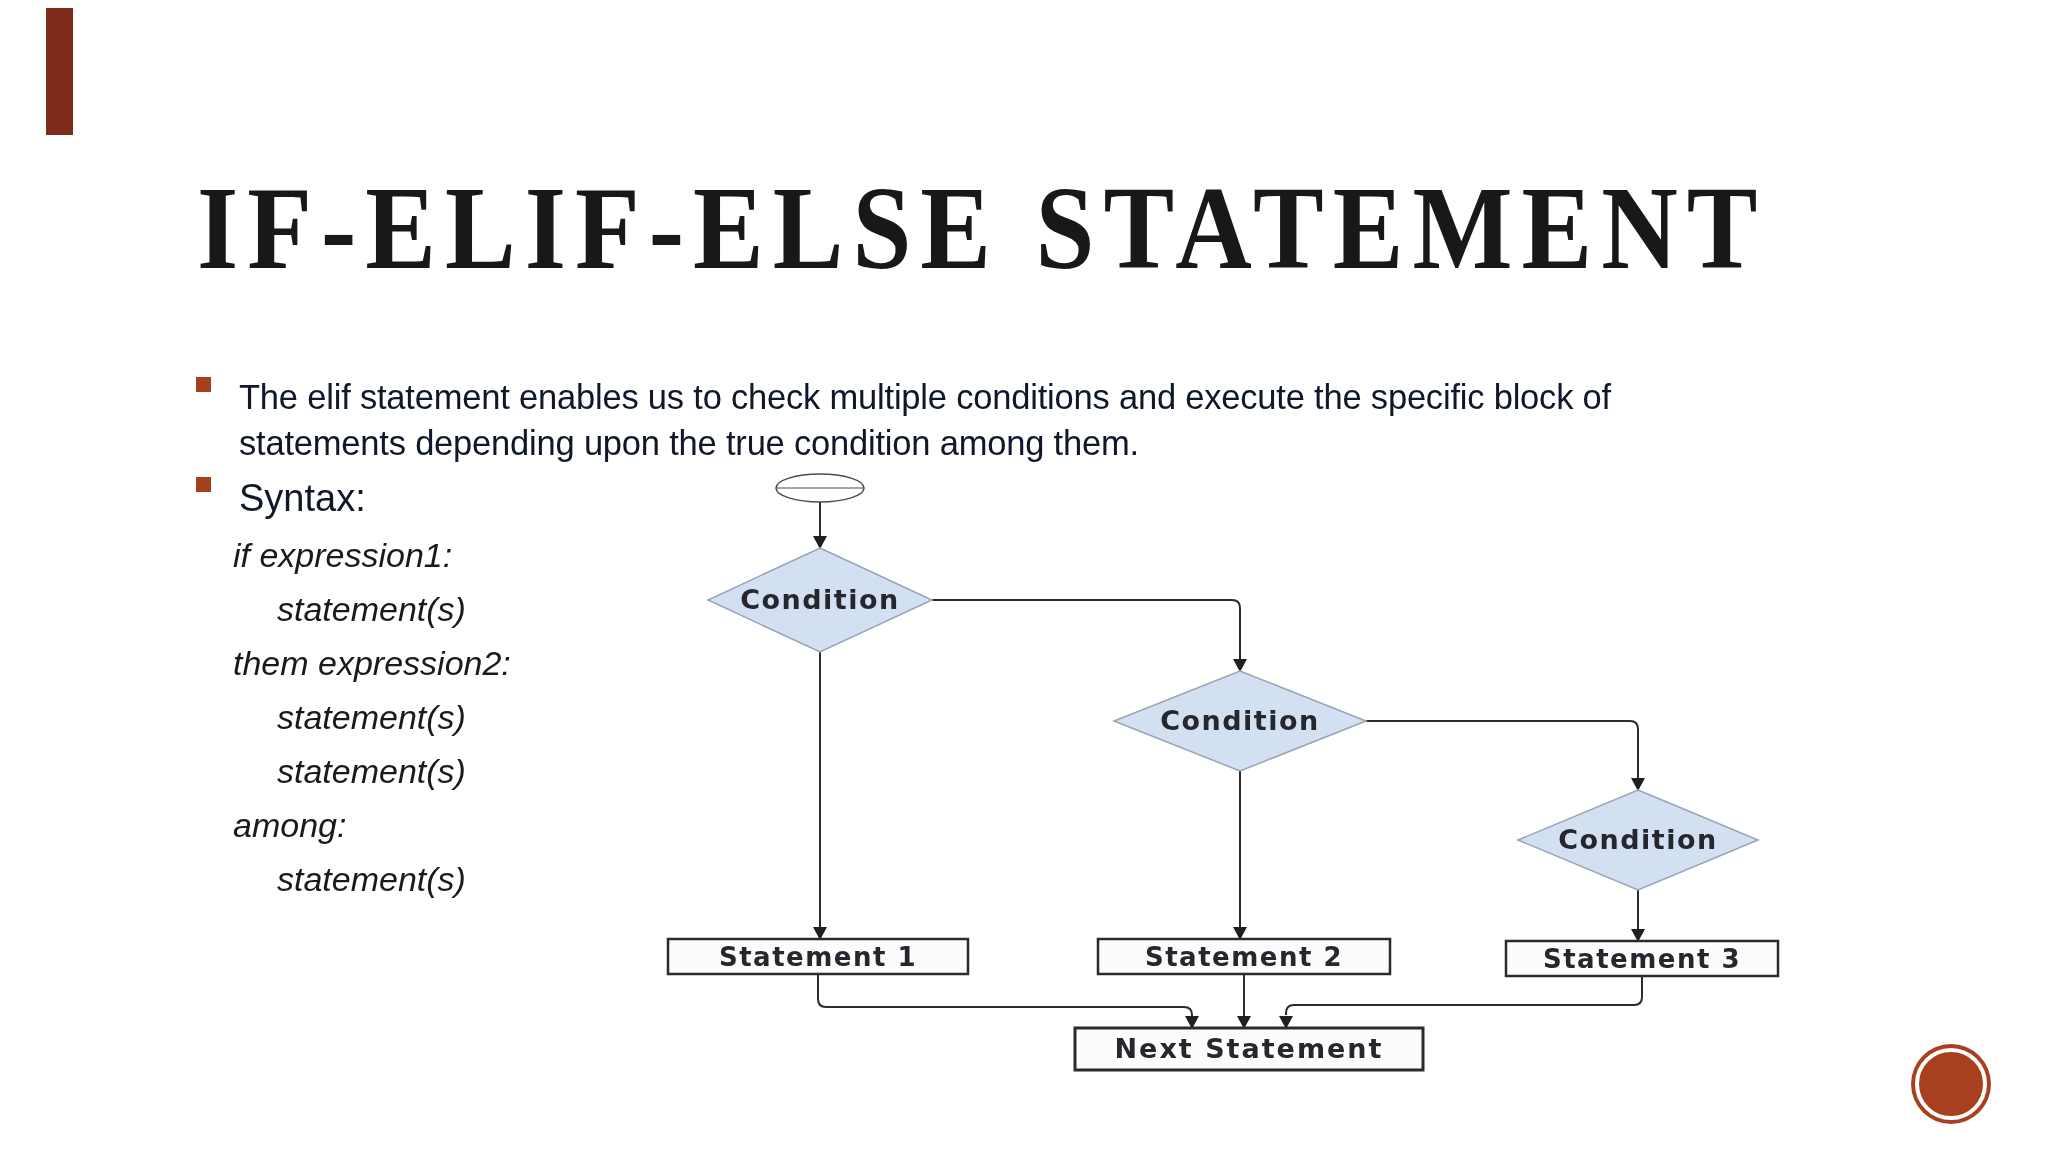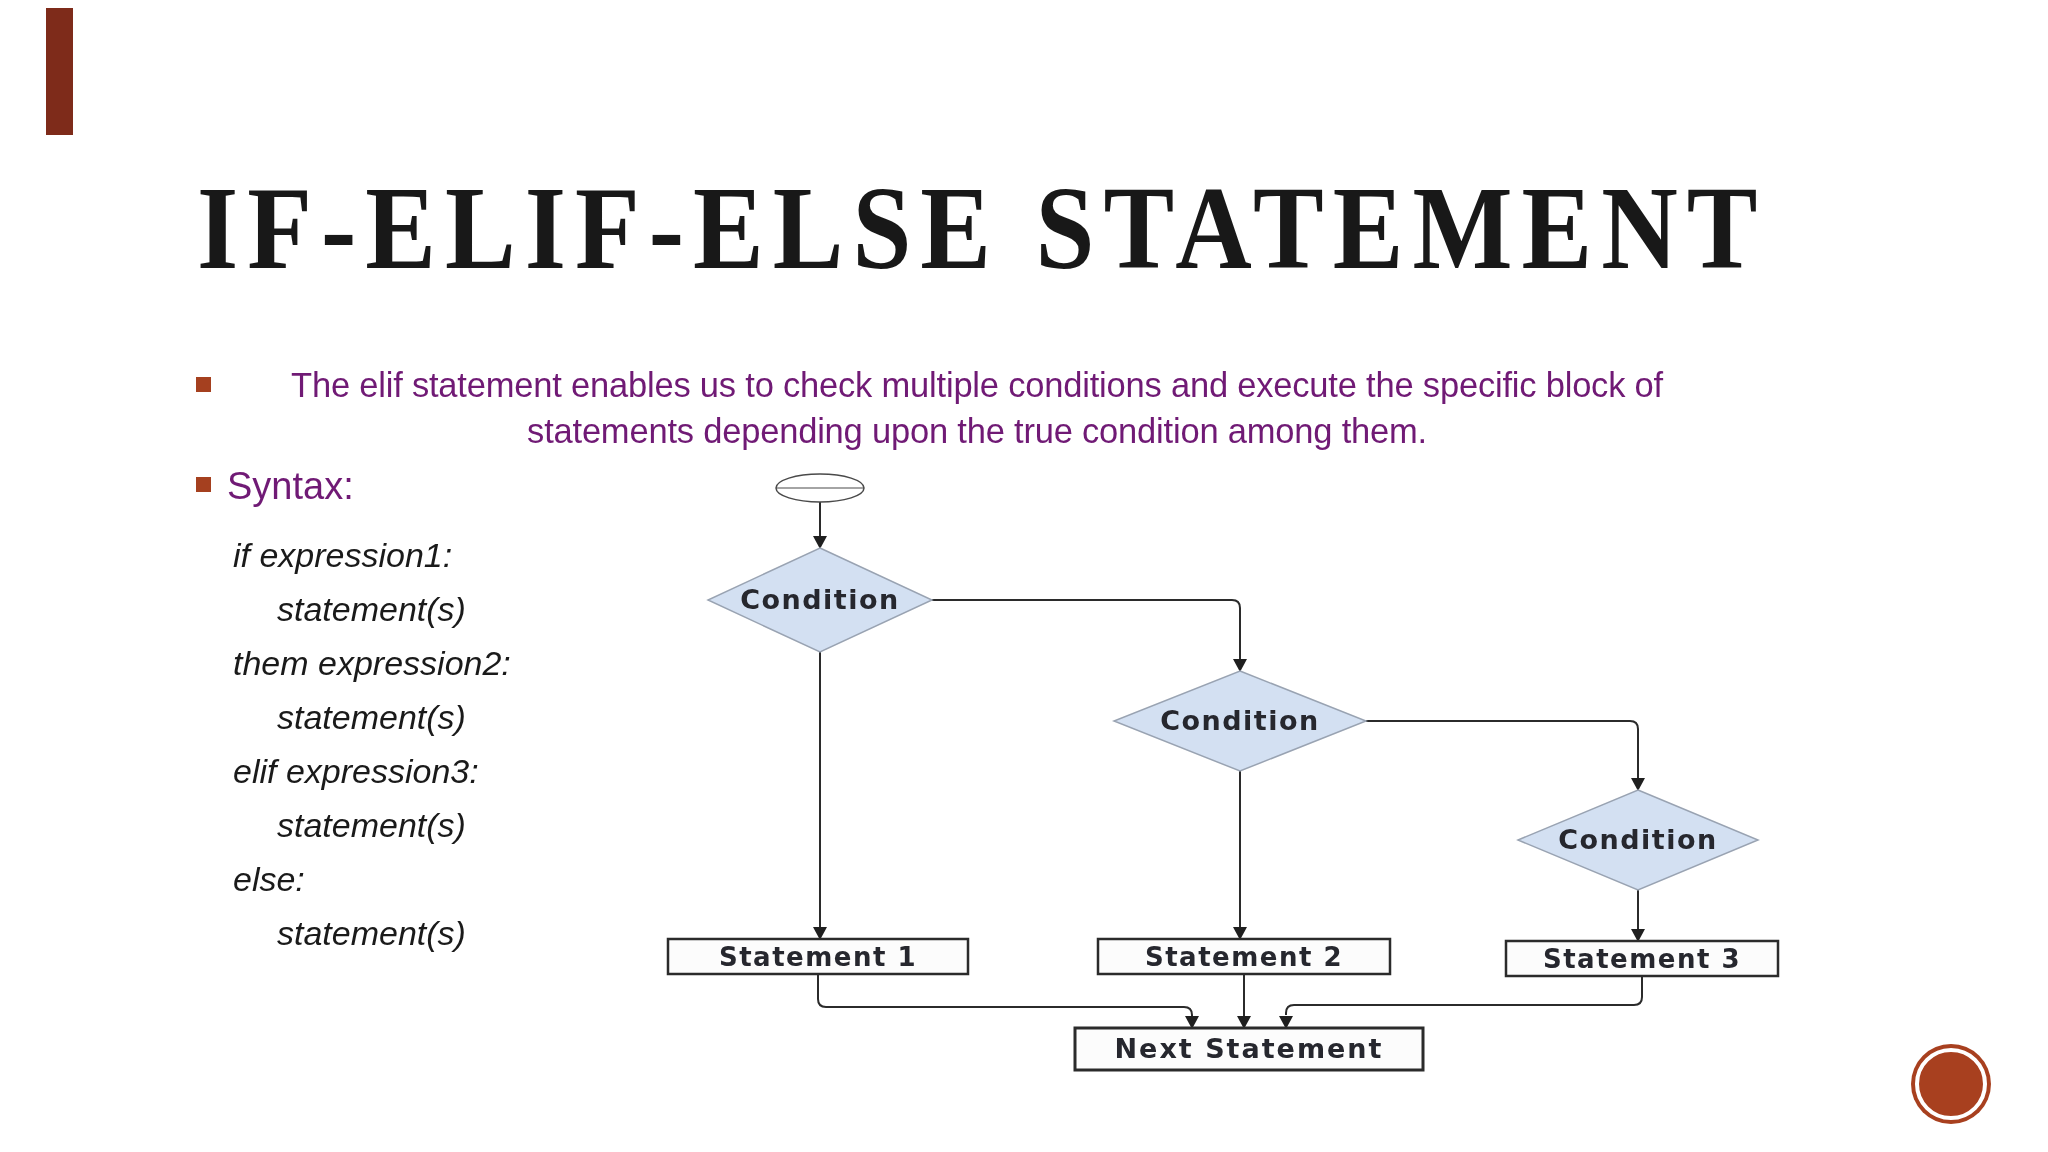--- a/index.html
+++ b/index.html
@@ -15,21 +15,21 @@
 
   
   .title{position:absolute;left:197px;top:160px;margin:0;
          font-family:"Liberation Serif",serif;font-weight:700;font-size:106px;
          letter-spacing:9px;color:#181818;white-space:nowrap;
          transform:scaleY(1.12);transform-origin:left top;}
 
   
   .bullet{position:absolute;display:flex;align-items:flex-start;}
   .bullet .sq{flex:0 0 auto;width:15px;height:15px;background:#A5401F;display:inline-block;}
-  .bullet p{margin:0;color:#701a75;text-align:center;}
+  .bullet p{margin:12px;color:#0f172a;}
   .b1{left:196px;top:362px;width:1560px;}
   .b1 .sq{margin-top:15px;margin-right:16px;}
   .b1 p{font-size:34.5px;line-height:46px;letter-spacing:-0.2px;max-width:1500px;}
   .b2{left:196px;top:464px;}
   .b2 .sq{margin-top:13px;margin-right:16px;}
   .b2 p{font-size:38px;line-height:44px;}
 
   
   .code{position:absolute;left:233px;top:528px;font-style:italic;font-size:34px;
         line-height:54px;color:#1a1a1a;}
@@ -60,23 +60,22 @@
   <div class="bullet b2">
     <span class="sq"></span>
     <p>Syntax:</p>
   </div>
 
   <div class="code">
     <div class="cl">if expression1:</div>
     <div class="cl ind">statement(s)</div>
     <div class="cl">them expression2:</div>
     <div class="cl ind">statement(s)</div>
-    <div class="cl">elif expression3:</div>
     <div class="cl ind">statement(s)</div>
-    <div class="cl">else:</div>
+    <div class="cl">among:</div>
     <div class="cl ind">statement(s)</div>
   </div>
 
   <svg class="flow" width="2048" height="1152" viewBox="0 0 2048 1152">
 
     <g stroke="#2B2B2B" stroke-width="2" fill="none">
       <line x1="820" y1="502" x2="820" y2="537"></line>
       <line x1="820" y1="652" x2="820" y2="928"></line>
       <path d="M932,600 L1232,600 Q1240,600 1240,608 L1240,660"></path>
       <line x1="1240" y1="771" x2="1240" y2="928"></line>

